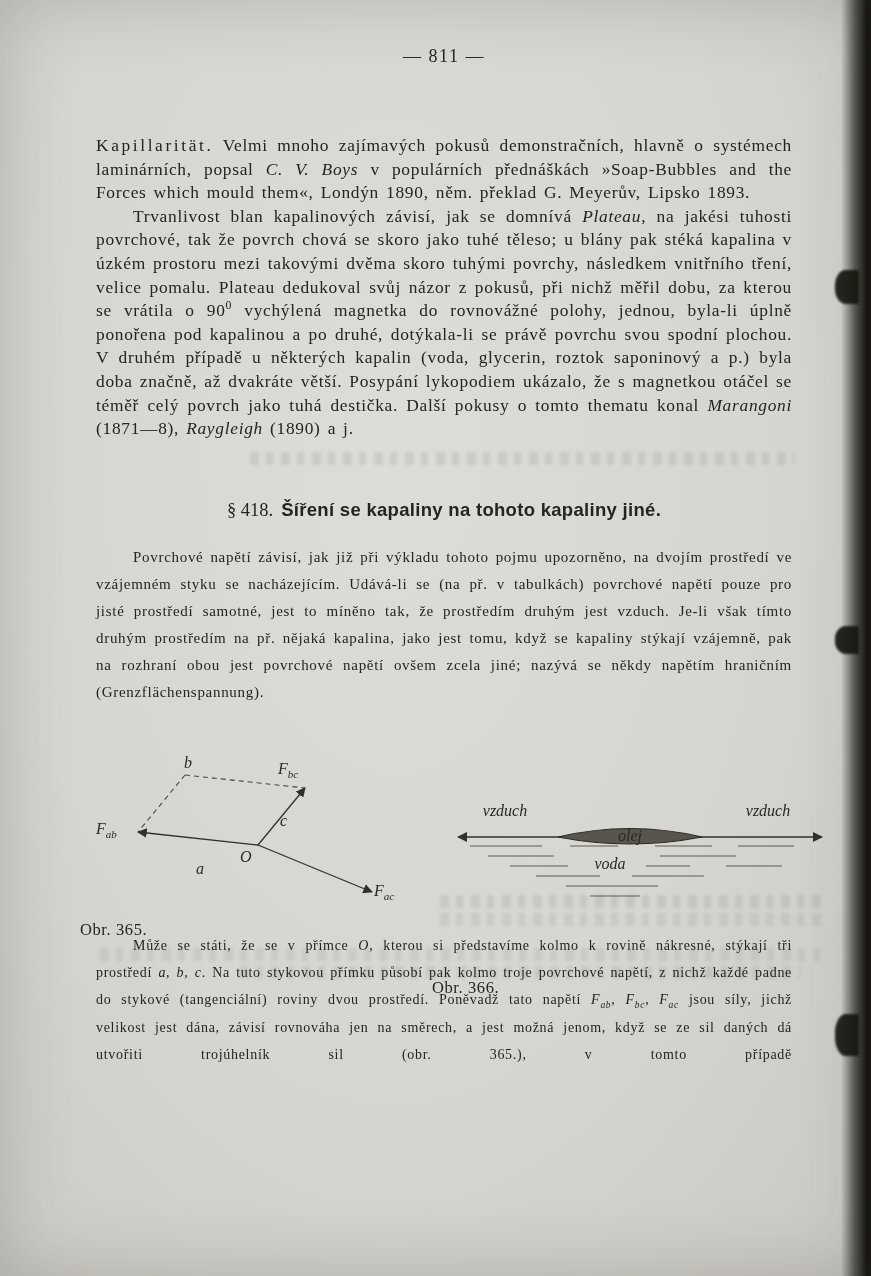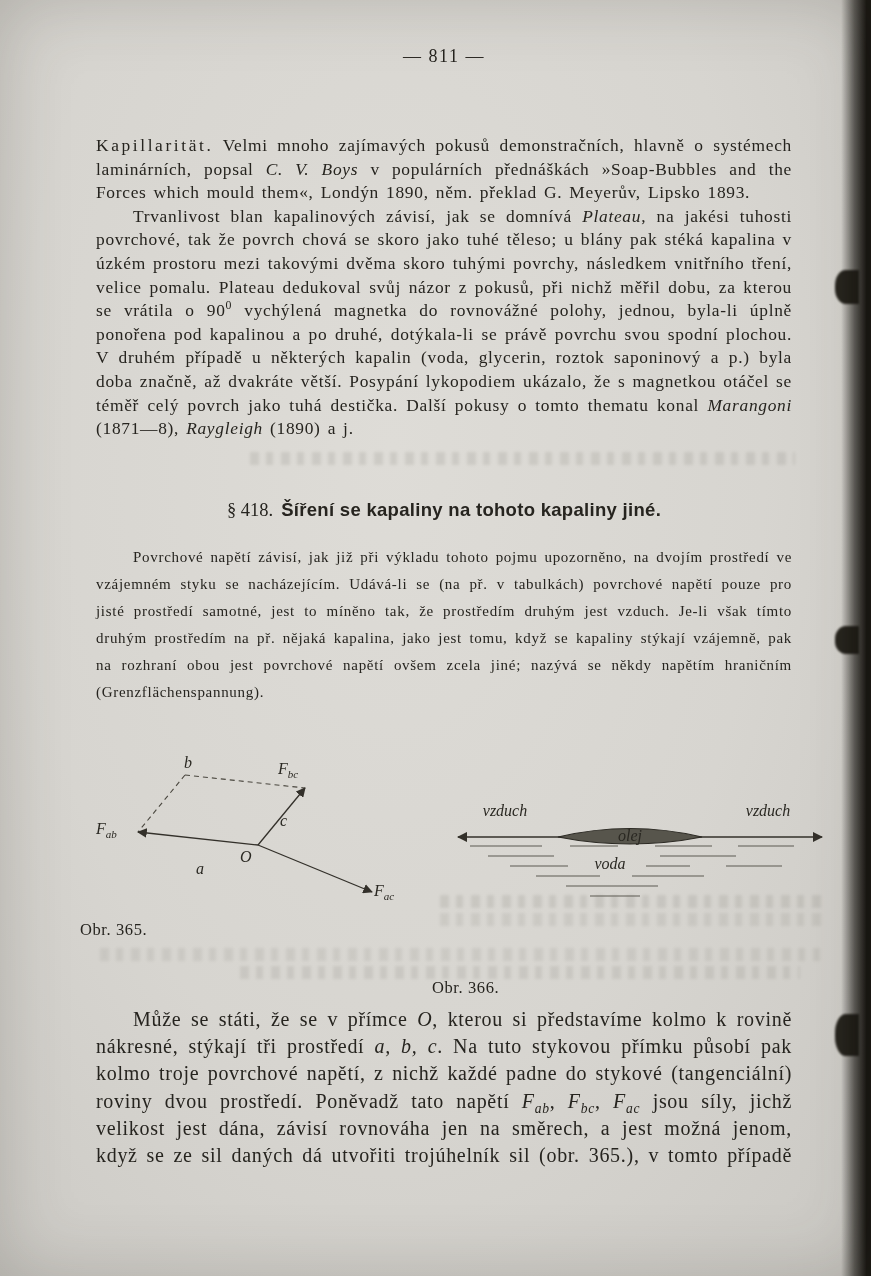--- a/index.html
+++ b/index.html
@@ -26,21 +26,21 @@
   .block {
     position: absolute; left: 96px; width: 696px;
     text-align: justify; z-index: 2;
     letter-spacing: 0.7px; word-spacing: 2px;
   }
   .block p { margin: 0; }
   .indent { text-indent: 37px; }
 
   .b12 { top: 94px;  font-size: 17.4px; line-height: 23.6px; margin-top: 40px; }
   .b3  { top: 544px; font-size: 15px; line-height: 27px; }
-  .b4  { top: 1006px; font-size: 20px; line-height: 27.2px; text-align-last: justify; }
+  .b4  { top: 932px; font-size: 14px; line-height: 27.2px; text-align-last: justify; }
 
   .heading {
     position: absolute; top: 499px; left: 96px; width: 696px;
     text-align: center; z-index: 2;
   }
   .heading .sec { font-family: "Liberation Serif", serif; font-size: 18.5px; margin-right: 8px; }
   .heading .ttl { font-family: "Liberation Sans", sans-serif; font-weight: 700; font-size: 18.5px; letter-spacing: .3px; }
 
   .it { font-style: italic; }
   .sp { letter-spacing: 2.6px; }

